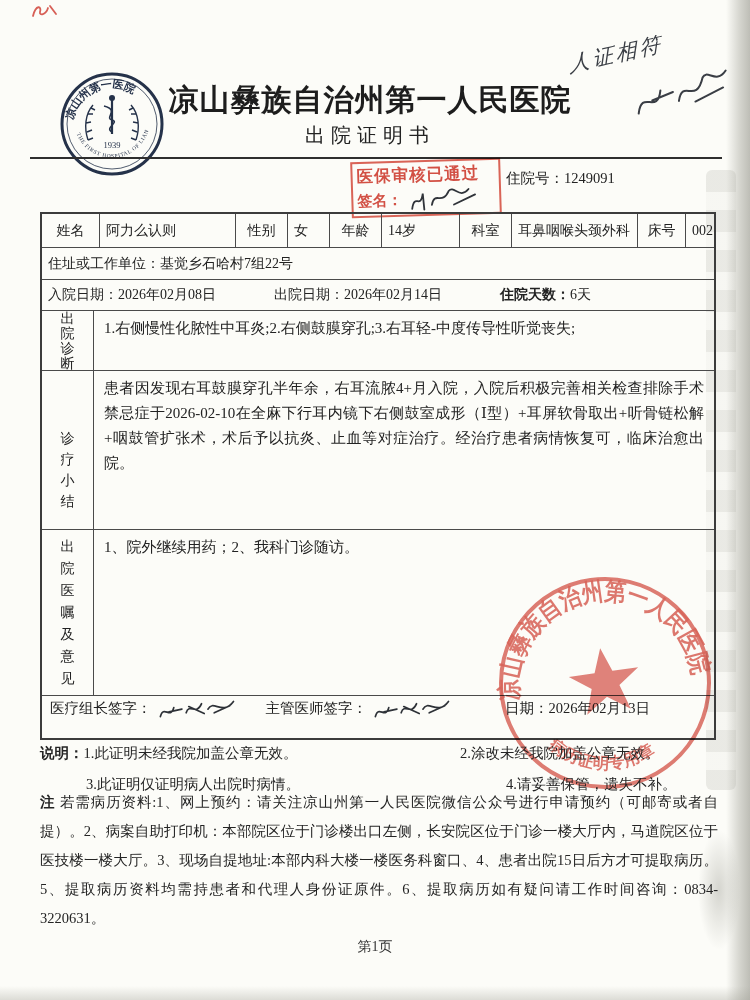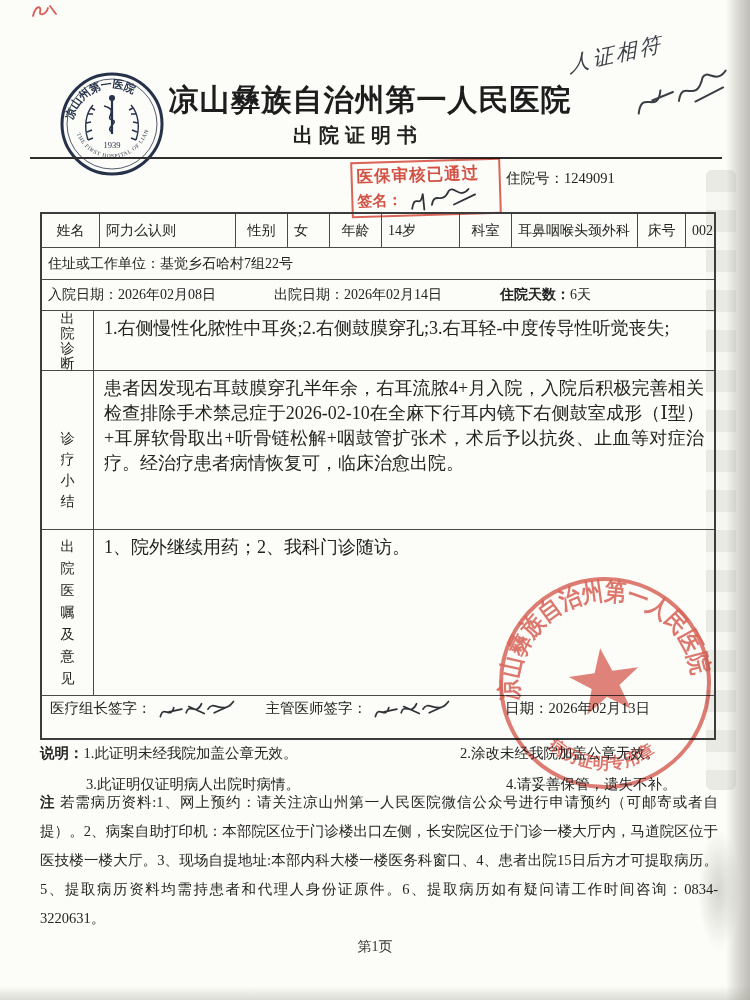--- a/index.html
+++ b/index.html
@@ -17,22 +17,22 @@
   .smudge{position:absolute;pointer-events:none;}
   .sm1{right:14px;top:170px;width:30px;height:620px;
     background:repeating-linear-gradient(to bottom,rgba(150,150,140,.18) 0 22px,rgba(150,150,140,.05) 22px 40px);border-radius:6px;}
   .sm2{right:10px;top:830px;width:42px;height:120px;
     background:radial-gradient(closest-side,rgba(140,140,130,.35),rgba(140,140,130,0));}
 
   
   .logo{position:absolute;left:58px;top:70px;}
   .hospital-name{position:absolute;left:150px;top:80px;width:440px;text-align:center;
     font-size:30px;font-weight:bold;letter-spacing:1px;color:#1d1d1d;}
-  .doc-title{position:absolute;left:138px;top:122px;width:440px;text-align:center;
-    font-size:20px;font-weight:bold;letter-spacing:6px;color:#222;}
+  .doc-title{position:absolute;left:150px;top:122px;width:440px;text-align:center;
+    font-size:20px;font-weight:normal;letter-spacing:6px;color:#222;}
   .hand-note{position:absolute;left:568px;top:40px;font-size:21px;color:#3a3e45;
     transform:rotate(-13deg) skewX(-8deg);letter-spacing:3px;font-style:italic;}
   .hand-sig-top{position:absolute;left:628px;top:70px;transform:rotate(-12deg);}
   .corner-mark{position:absolute;left:30px;top:2px;}
   .header-rule{position:absolute;left:30px;top:157px;width:692px;height:2px;background:#2e2e2e;}
 
   
   .ins-stamp{position:absolute;left:351px;top:160px;width:150px;height:56px;
     border:2px solid rgba(211,62,48,.8);transform:rotate(-1.8deg);color:rgba(206,50,38,.85);
     padding:2px 4px;box-sizing:border-box;font-weight:bold;mix-blend-mode:multiply;}
@@ -55,21 +55,21 @@
   .r3 .tcell{border-right:none;}
   .r-diag{height:60px;}
   .r-sum{height:159px;}
   .r-adv{height:166px;}
   .r-sig{height:43px;}
   .vlabel{width:52px;flex:0 0 52px;justify-content:center;}
   .vlabel span{display:inline-block;width:16px;word-break:break-all;text-align:center;font-size:14px;}
   .v-diag span{line-height:15px;}
   .v-sum span{line-height:21px;margin-top:40px;}
   .v-adv span{line-height:22px;}
-  .content-cell{flex:1;align-items:flex-start;padding:5px 10px;line-height:25px;font-size:18px;text-align:justify;}
+  .content-cell{flex:1;align-items:flex-start;padding:5px 10px;line-height:25px;font-size:15px;text-align:justify;}
   .dates-cell{flex:1;gap:12px;}
   .dates-cell .seg{margin-right:46px;white-space:nowrap;}
   .dates-cell .seg:last-child{margin-right:0;}
   .sigrow-inner{display:block;width:100%;padding:2px 8px;line-height:21px;font-size:14.5px;word-break:break-all;}
   .sigrow-inner .sig-svg{display:inline-block;vertical-align:middle;margin:0 28px 0 4px;transform:rotate(-4deg);}
   .sigrow-inner .sig-svg.second{margin:0 52px 0 4px;}
 
   
   .notes{position:absolute;left:40px;top:742px;width:678px;font-size:14.5px;line-height:23px;color:#242424;}
   .notes-row{display:flex;}

